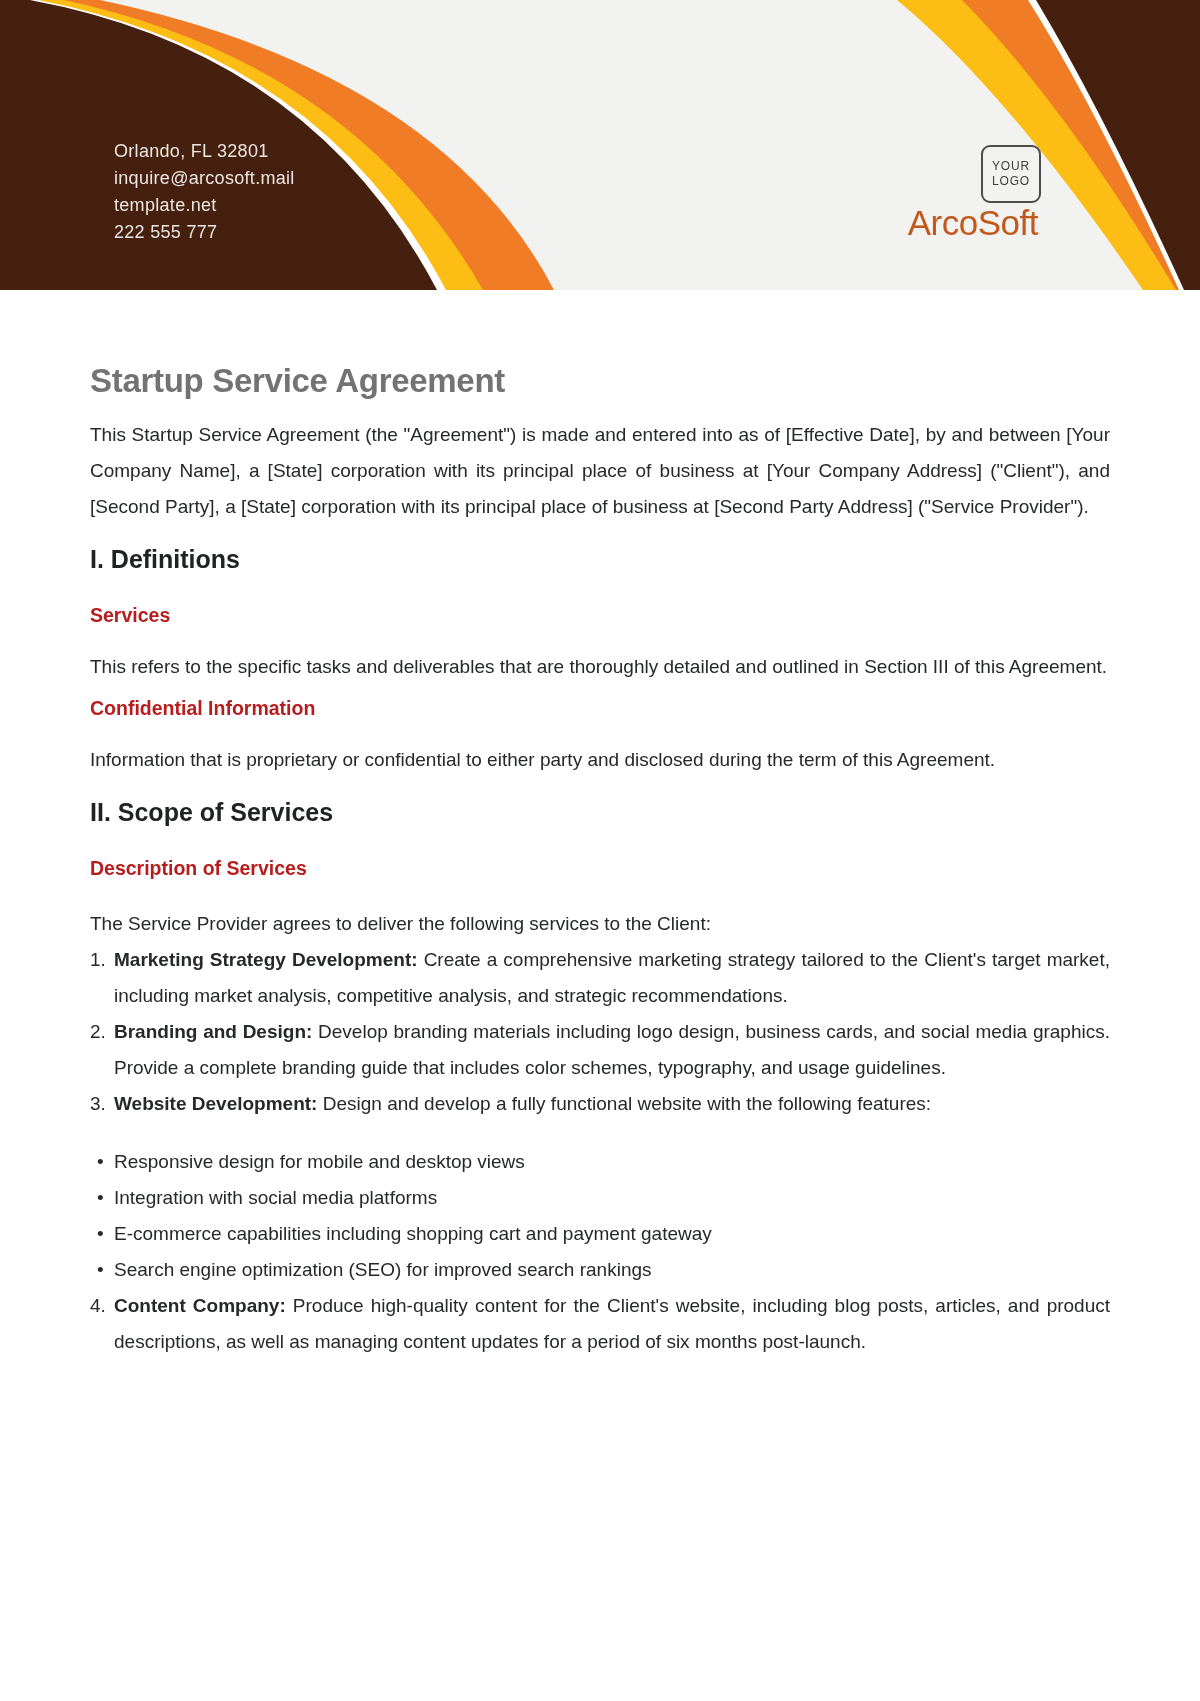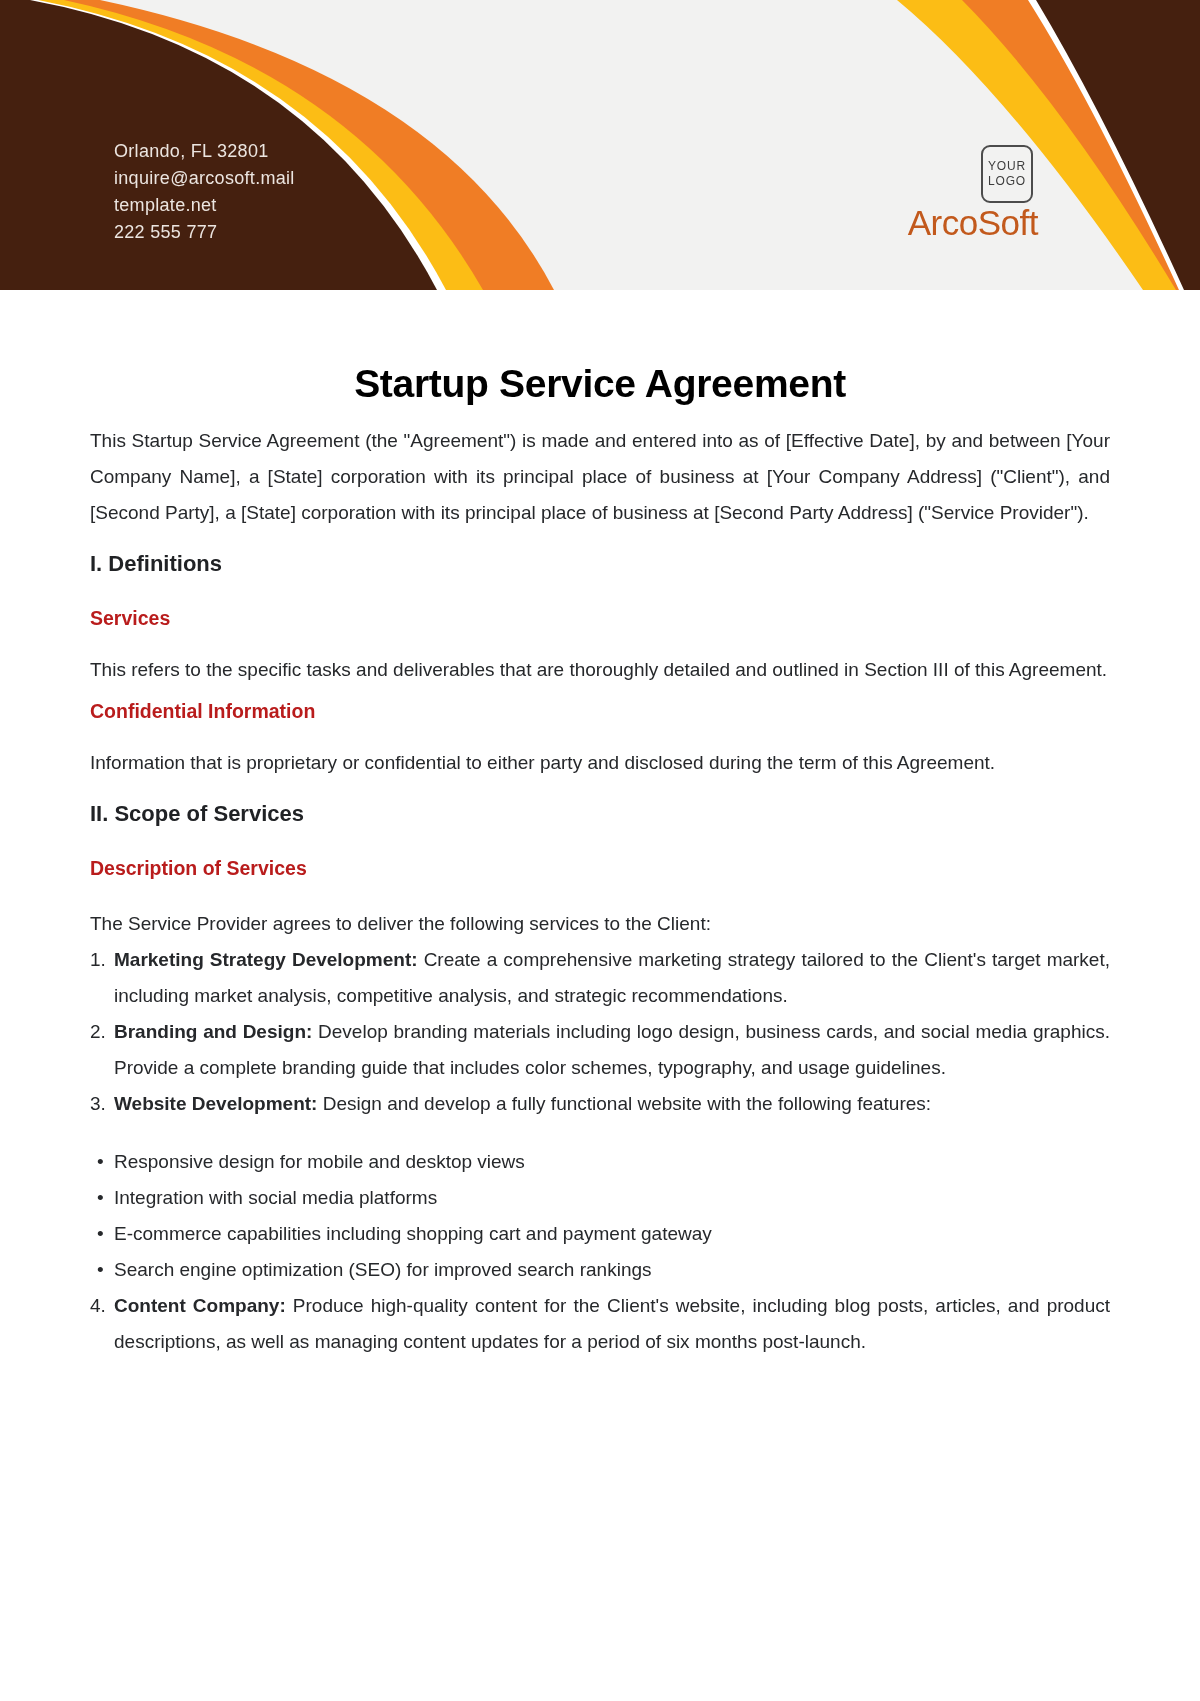--- a/index.html
+++ b/index.html
@@ -31,21 +31,21 @@
     color: #ece5e0;
     font-size: 18px;
     line-height: 27px;
     letter-spacing: 0.3px;
     z-index: 3;
   }
   .logo-box {
     position: absolute;
     left: 981px;
     top: 145px;
-    width: 52px;
+    width: 60px;
     height: 58px;
     border: 2px solid #4c4c4c;
     border-radius: 9px;
     background: #f2f2f1;
     display: flex;
     flex-direction: column;
     align-items: center;
     justify-content: center;
     color: #3d3d3d;
     font-size: 12px;
@@ -63,36 +63,36 @@
     letter-spacing: -0.5px;
     z-index: 3;
   }
 
   
   .content {
     padding: 0 90px;
   }
   .doc-title {
     margin-top: 72px;
-    text-align: center;
-    font-size: 39px;
+    text-align: left;
+    font-size: 33px;
     font-weight: 700;
-    color: #000000;
+    color: #737373;
     letter-spacing: -0.3px;
   }
   .para {
     margin-top: 17px;
     font-size: 19px;
     line-height: 36px;
     text-align: justify;
   }
   .para.tight { margin-top: 22px; }
   h2.sec {
     margin-top: 20px;
-    font-size: 22px;
+    font-size: 25px;
     font-weight: 700;
     color: #202225;
   }
   h3.sub {
     margin-top: 30px;
     font-size: 19.5px;
     font-weight: 700;
     color: #b91c1c;
   }
   h3.sub.tight { margin-top: 12px; }

